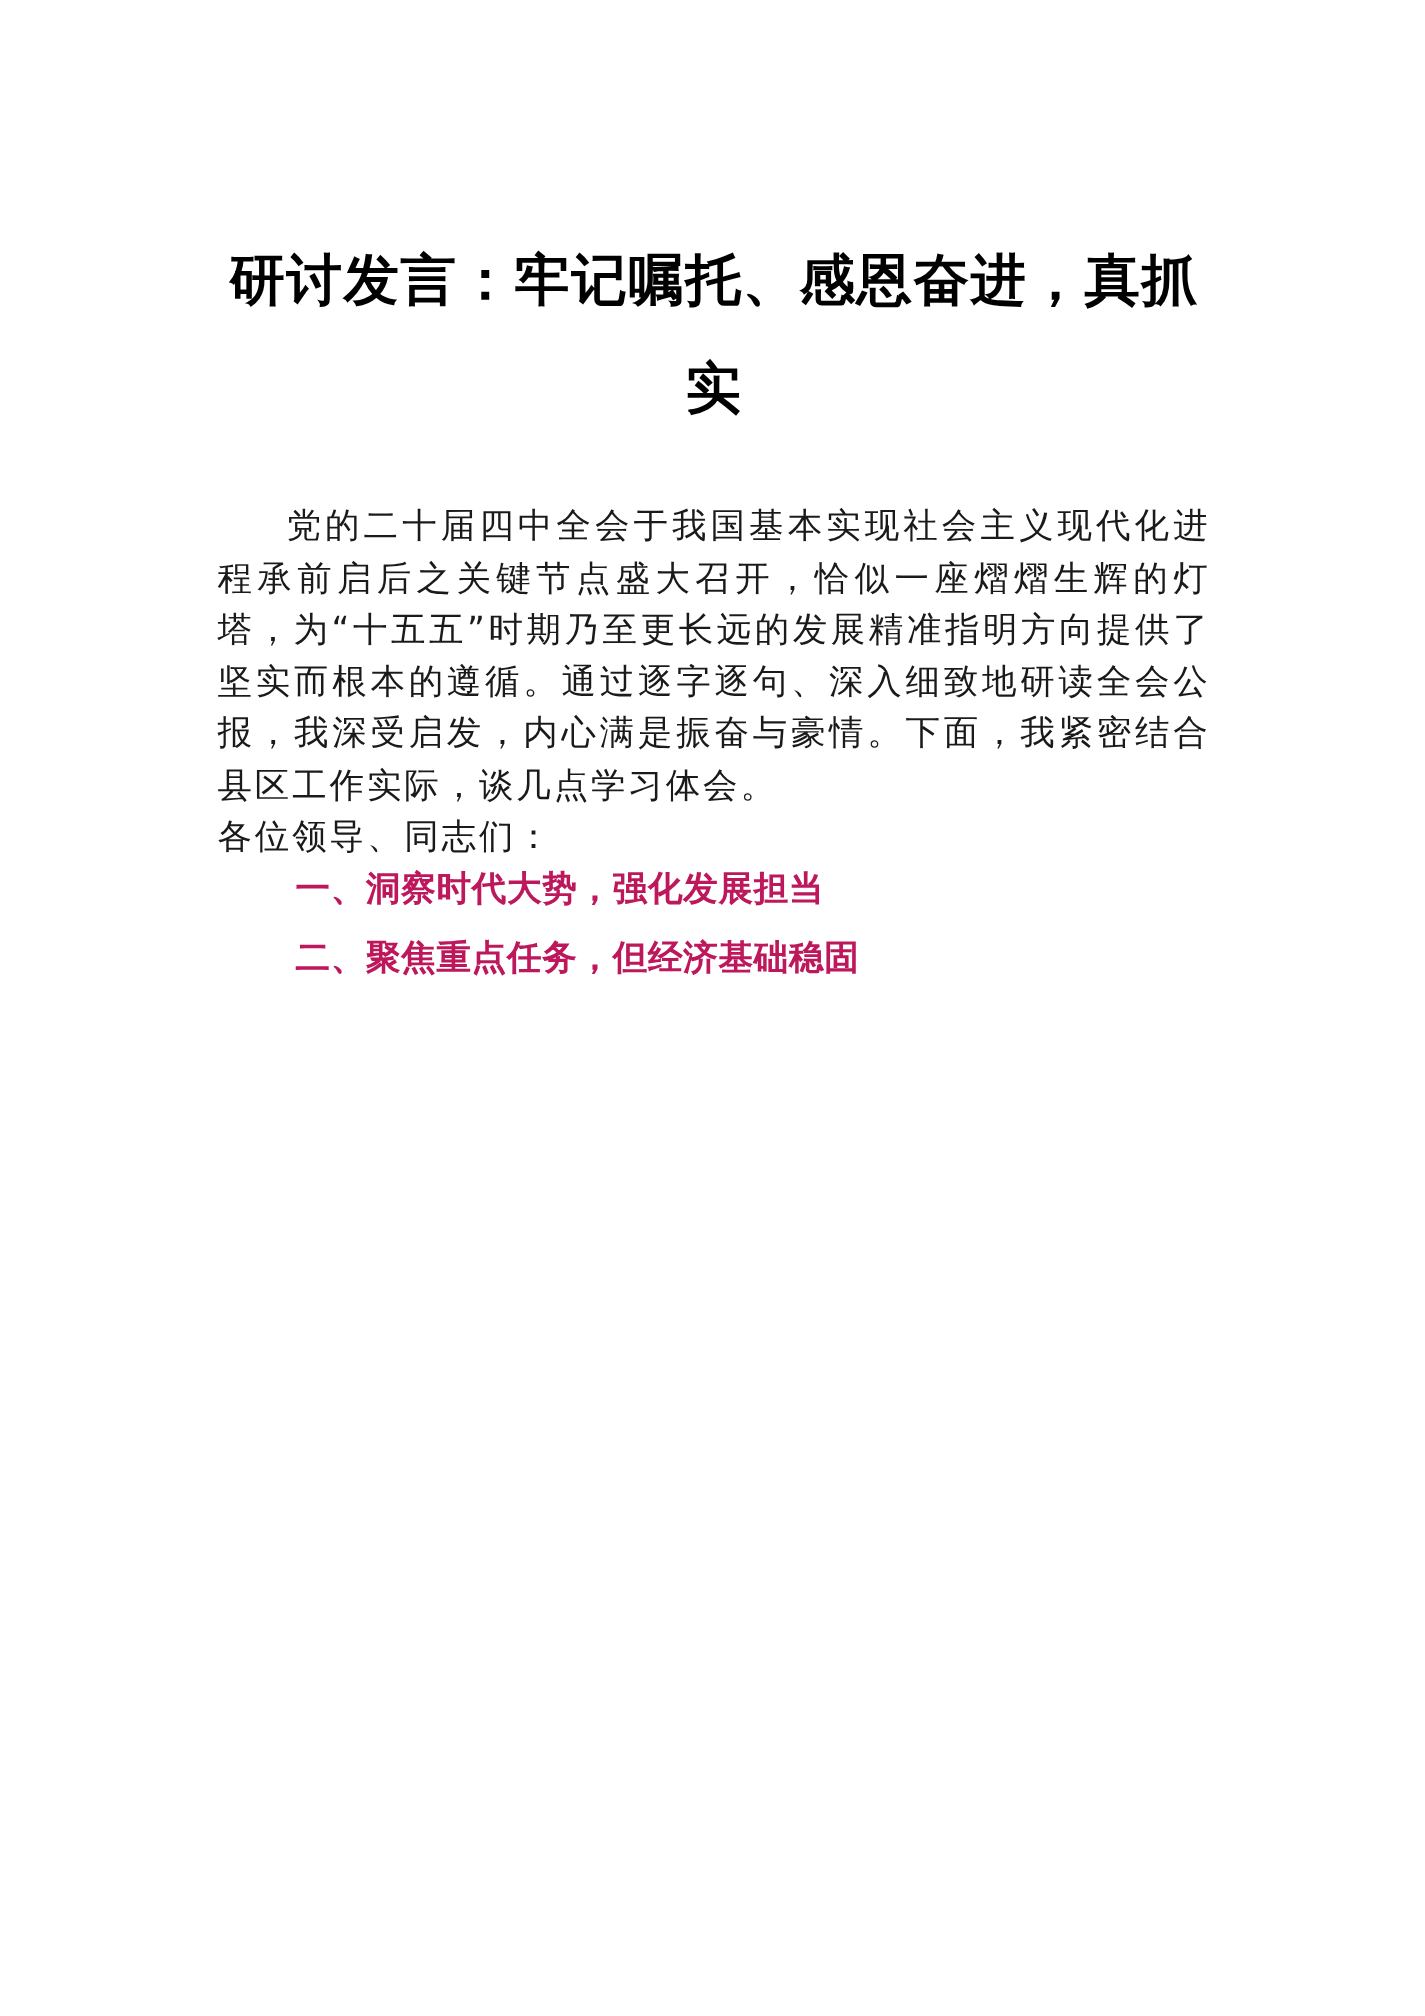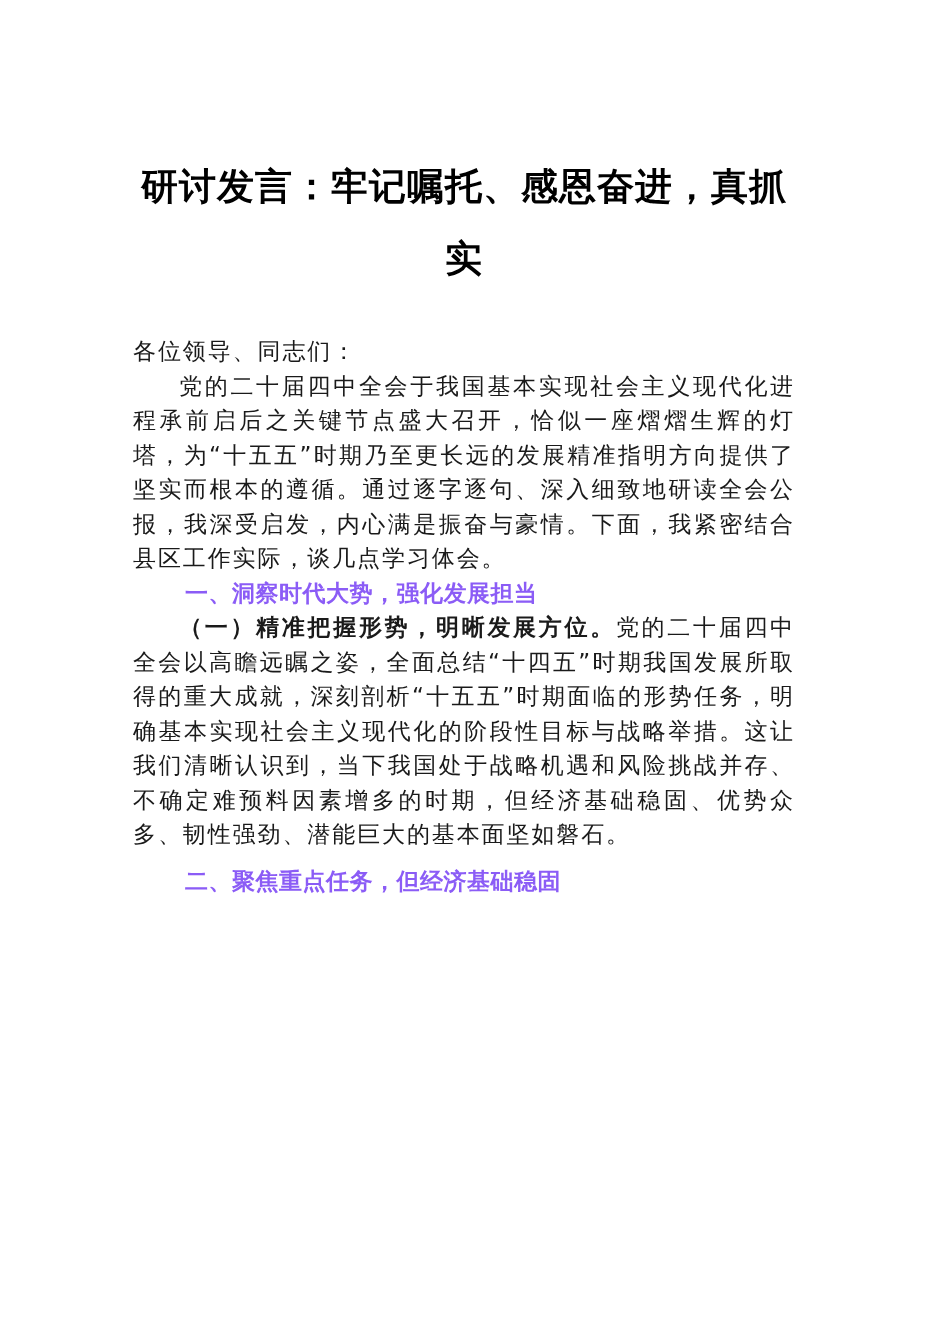--- a/index.html
+++ b/index.html
@@ -10,21 +10,21 @@
     body {
       width: 950px;
       height: 1344px;
       position: relative;
       overflow: hidden;
       color: #111111;
       font-family: "DejaVu Serif", "Liberation Serif", serif;
     }
     .page {
       position: absolute;
-      left: 133px;
+      left: 145px;
       top: 150px;
       width: 662px;
     }
     .title {
       font-family: "DejaVu Serif", "Liberation Serif", serif;
       font-weight: bold;
       font-size: 37px;
       line-height: 72px;
       text-align: center;
       margin: 0;
@@ -53,42 +53,41 @@
     .indent {
       text-indent: 46px;
     }
     .h1 {
       font-family: "DejaVu Sans", "Liberation Sans", sans-serif;
       font-weight: bold;
       font-size: 23px;
       line-height: 34.5px;
       margin: 0;
       text-indent: 52px;
-      color: #8b5cf6;
+      color: #be185d;
       letter-spacing: 0.5px;
     }
     .h1.second {
       margin-top: 12px;
     }
     .sub-lead {
       font-weight: bold;
     }
   </style>
 </head>
 <body>
 
 <div class="page">
   <h1 class="title">
     <span class="title-line">研讨发言：牢记嘱托、感恩奋进，真抓实</span>
   </h1>
 
   <div class="body">
+    <p class="p indent">党的二十届四中全会于我国基本实现社会主义现代化进程承前启后之关键节点盛大召开，恰似一座熠熠生辉的灯塔，为“十五五”时期乃至更长远的发展精准指明方向提供了坚实而根本的遵循。通过逐字逐句、深入细致地研读全会公报，我深受启发，内心满是振奋与豪情。下面，我紧密结合县区工作实际，谈几点学习体会。</p>
     <p class="p">各位领导、同志们：</p>
-    <p class="p indent">党的二十届四中全会于我国基本实现社会主义现代化进程承前启后之关键节点盛大召开，恰似一座熠熠生辉的灯塔，为“十五五”时期乃至更长远的发展精准指明方向提供了坚实而根本的遵循。通过逐字逐句、深入细致地研读全会公报，我深受启发，内心满是振奋与豪情。下面，我紧密结合县区工作实际，谈几点学习体会。</p>
 
     <h2 class="h1">一、洞察时代大势，强化发展担当</h2>
 
-    <p class="p indent"><span class="sub-lead">（一）精准把握形势，明晰发展方位。</span><span>党的二十届四中全会以高瞻远瞩之姿，全面总结“十四五”时期我国发展所取得的重大成就，深刻剖析“十五五”时期面临的形势任务，明确基本实现社会主义现代化的阶段性目标与战略举措。这让我们清晰认识到，当下我国处于战略机遇和风险挑战并存、不确定难预料因素增多的时期，但经济基础稳固、优势众多、韧性强劲、潜能巨大的基本面坚如磐石。</span></p>
 
 
     <h2 class="h1 second">二、聚焦重点任务，但经济基础稳固</h2>
   </div>
 </div>
 
 </body></html>

